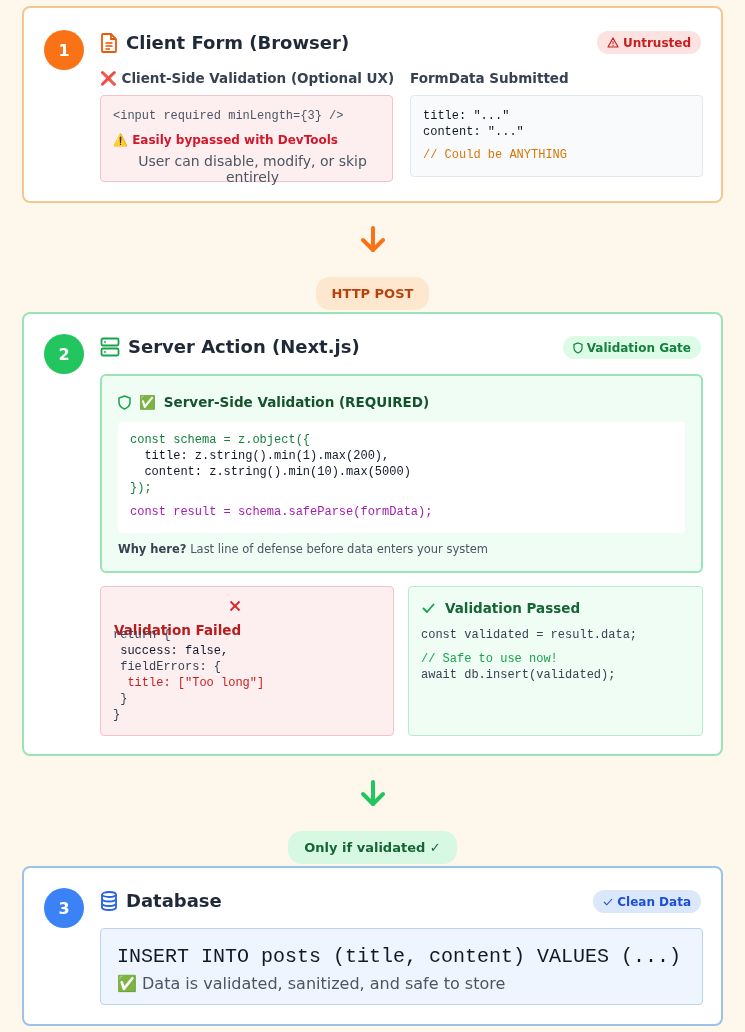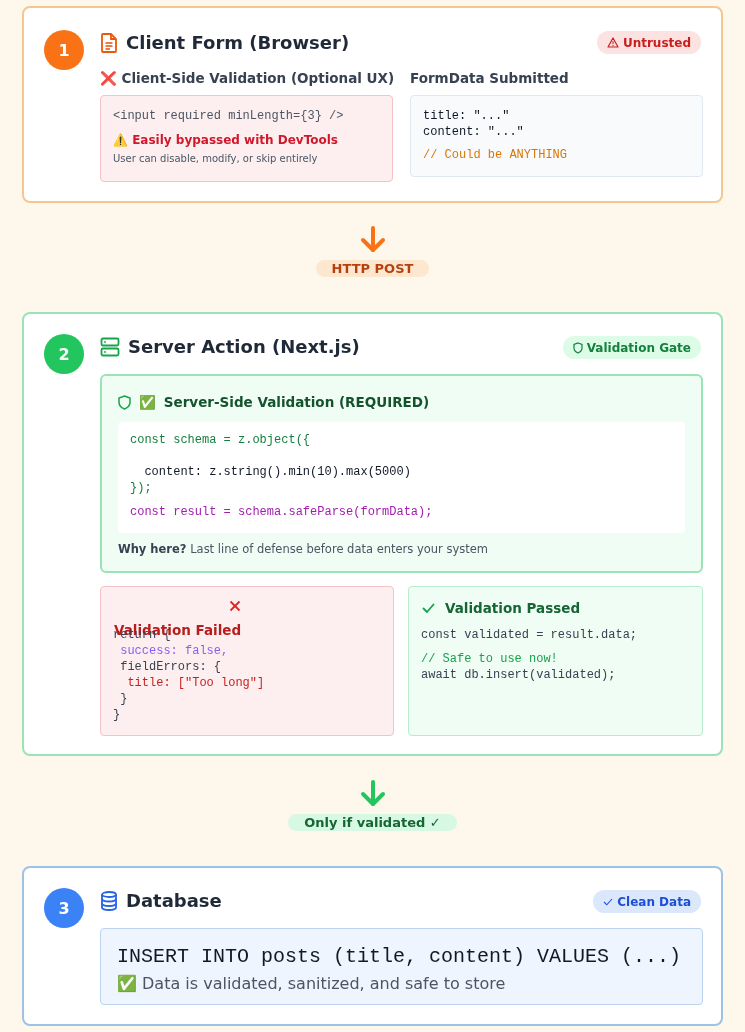--- a/index.html
+++ b/index.html
@@ -68,22 +68,22 @@
     font-size: 12px;
     line-height: 16px;
     white-space: pre;
   }
   .connector {
     position: absolute;
     left: 0; width: 745px;
     display: flex; flex-direction: column; align-items: center;
   }
   .conn-pill {
-    margin-top: 4px;
-    height: 17px;
+    margin-top: 21px;
+    height: 33px;
     padding: 0 16px;
     border-radius: 14px;
     font-size: 13px;
     font-weight: bold;
     display: flex; align-items: center;
   }
 </style>
 </head>
 <body>
 
@@ -111,21 +111,21 @@
   <div class="sub-label" style="left:76px; top:62px;">
     <span style="color:#dc2626;">❌</span>
     <span>Client-Side Validation (Optional UX)</span>
   </div>
   <div class="box" style="left:76px; top:87px; width:293px; height:87px; background:#fdeff0; border-color:#f5c2c7;">
     <div class="mono" style="position:absolute; left:12px; top:12px; color:#4b5563;">&lt;input required minLength={3} /&gt;</div>
     <div style="position:absolute; left:12px; top:37px; font-size:12px; font-weight:bold; color:#d1182b;">
       <span>⚠️</span>
       <span>Easily bypassed with DevTools</span>
     </div>
-    <div style="position:absolute; left:12px; top:57px; font-size:10px; color:#4b5563;text-align:center;">User can disable, modify, or skip entirely</div>
+    <div style="position:absolute; left:12px; top:57px; font-size:14px; color:#4b5563;text-align:center;">User can disable, modify, or skip entirely</div>
   </div>
 
   <div class="sub-label" style="left:386px; top:62px;">FormData Submitted</div>
   <div class="box" style="left:386px; top:87px; width:293px; height:82px; background:#f8fafc; border-color:#e2e8f0;">
     <div class="mono" style="position:absolute; left:12px; top:12px; color:#111827;">title: "..."</div>
     <div class="mono" style="position:absolute; left:12px; top:28px; color:#111827;">content: "..."</div>
     <div class="mono" style="position:absolute; left:12px; top:51px; color:#d97706;">// Could be ANYTHING</div>
   </div>
 </div>
 
@@ -158,40 +158,41 @@
   <div class="box" style="left:76px; top:60px; width:603px; height:199px; background:#f0fdf4; border:2px solid #9ae3b6; border-radius:6px;">
     <div style="position:absolute; left:16px; top:18px; display:flex; align-items:center; gap:8px; font-size:13.5px; font-weight:bold; color:#14532d;">
       <svg width="13" height="15" viewBox="0 0 13 15">
         <path d="M6.5 1L12 3v4.2c0 3.3-2.5 5.5-5.5 6.8C3.5 12.7 1 10.5 1 7.2V3Z" fill="none" stroke="#16a34a" stroke-width="1.5"></path>
       </svg>
       <span>✅</span>
       <span>Server-Side Validation (REQUIRED)</span>
     </div>
     <div style="position:absolute; left:16px; top:46px; width:567px; height:111px; background:#ffffff; border-radius:4px;">
       <div class="mono" style="position:absolute; left:12px; top:10px; color:#15803d;">const schema = z.object({</div>
+      <div class="mono" style="position:absolute; left:12px; top:26px; color:#111827;">  title: z.string().min(1).max(200),</div>
       <div class="mono" style="position:absolute; left:12px; top:42px; color:#111827;">  content: z.string().min(10).max(5000)</div>
       <div class="mono" style="position:absolute; left:12px; top:58px; color:#15803d;">});</div>
       <div class="mono" style="position:absolute; left:12px; top:82px; color:#a21caf;">const result = schema.safeParse(formData);</div>
     </div>
     <div style="position:absolute; left:16px; top:166px; font-size:11.5px; color:#4b5563;">
       <b style="color:#374151;margin-top:8px;">Why here?</b>
       <span>Last line of defense before data enters your system</span>
     </div>
   </div>
 
   <div class="box" style="left:76px; top:272px; width:294px; height:150px; background:#fdeff0; border-color:#f5c2c7;">
     <div style="position:absolute; left:13px; top:13px; display:flex; align-items:flex-end; gap:10px; font-size:13.5px; font-weight:bold; color:#b91c1c;flex-direction:column;">
       <svg width="12" height="12" viewBox="0 0 12 12">
         <line x1="1.5" y1="1.5" x2="10.5" y2="10.5" stroke="#dc2626" stroke-width="1.8"></line>
         <line x1="10.5" y1="1.5" x2="1.5" y2="10.5" stroke="#dc2626" stroke-width="1.8"></line>
       </svg>
       <span>Validation Failed</span>
     </div>
     <div class="mono" style="position:absolute; left:12px; top:40px; color:#374151;">return {</div>
-    <div class="mono" style="position:absolute; left:12px; top:56px; color:#8b5cf6;"> success: false,</div>
+    <div class="mono" style="position:absolute; left:12px; top:56px; color:#0f172a;"> success: false,</div>
     <div class="mono" style="position:absolute; left:12px; top:72px; color:#374151;"> fieldErrors: {</div>
     <div class="mono" style="position:absolute; left:12px; top:88px; color:#c81e1e;">  title: ["Too long"]</div>
     <div class="mono" style="position:absolute; left:12px; top:104px; color:#374151;"> }</div>
     <div class="mono" style="position:absolute; left:12px; top:120px; color:#374151;">}</div>
   </div>
 
   <div class="box" style="left:384px; top:272px; width:295px; height:150px; background:#effdf5; border-color:#b7ebcd;">
     <div style="position:absolute; left:13px; top:13px; display:flex; align-items:center; gap:10px; font-size:13.5px; font-weight:bold; color:#166534;">
       <svg width="13" height="11" viewBox="0 0 13 11">
         <polyline points="1.5,5.5 5,9 11.5,1.5" fill="none" stroke="#16a34a" stroke-width="1.8" stroke-linecap="round" stroke-linejoin="round"></polyline>

